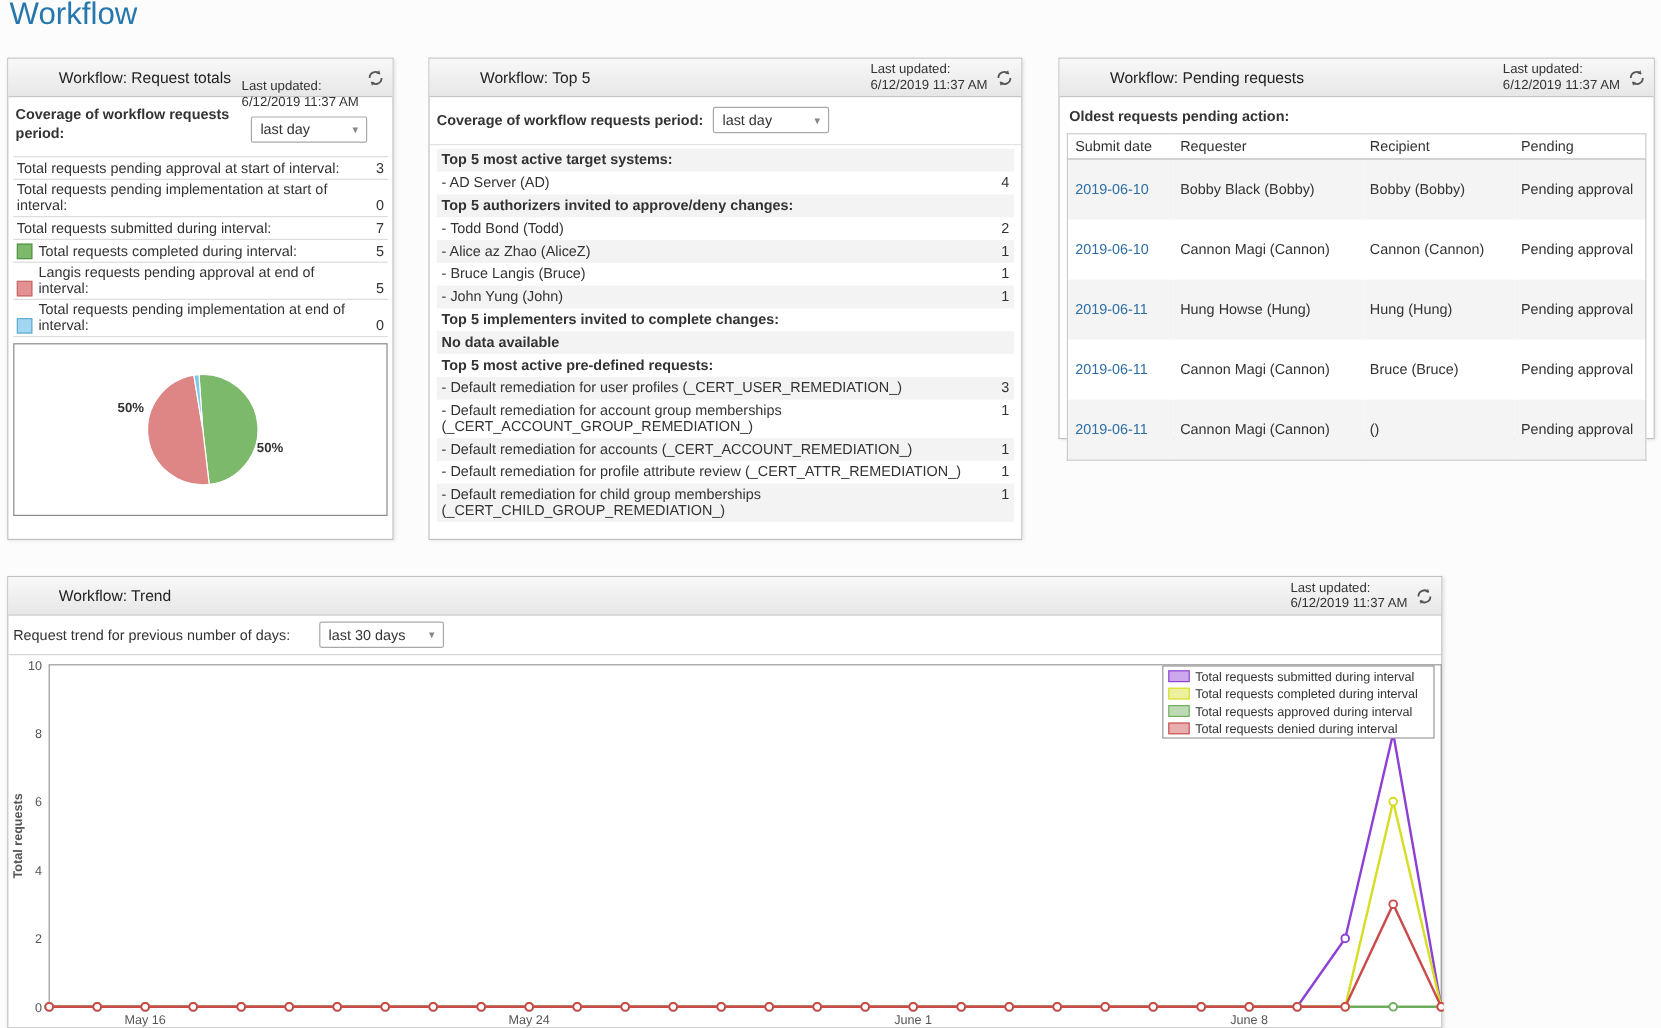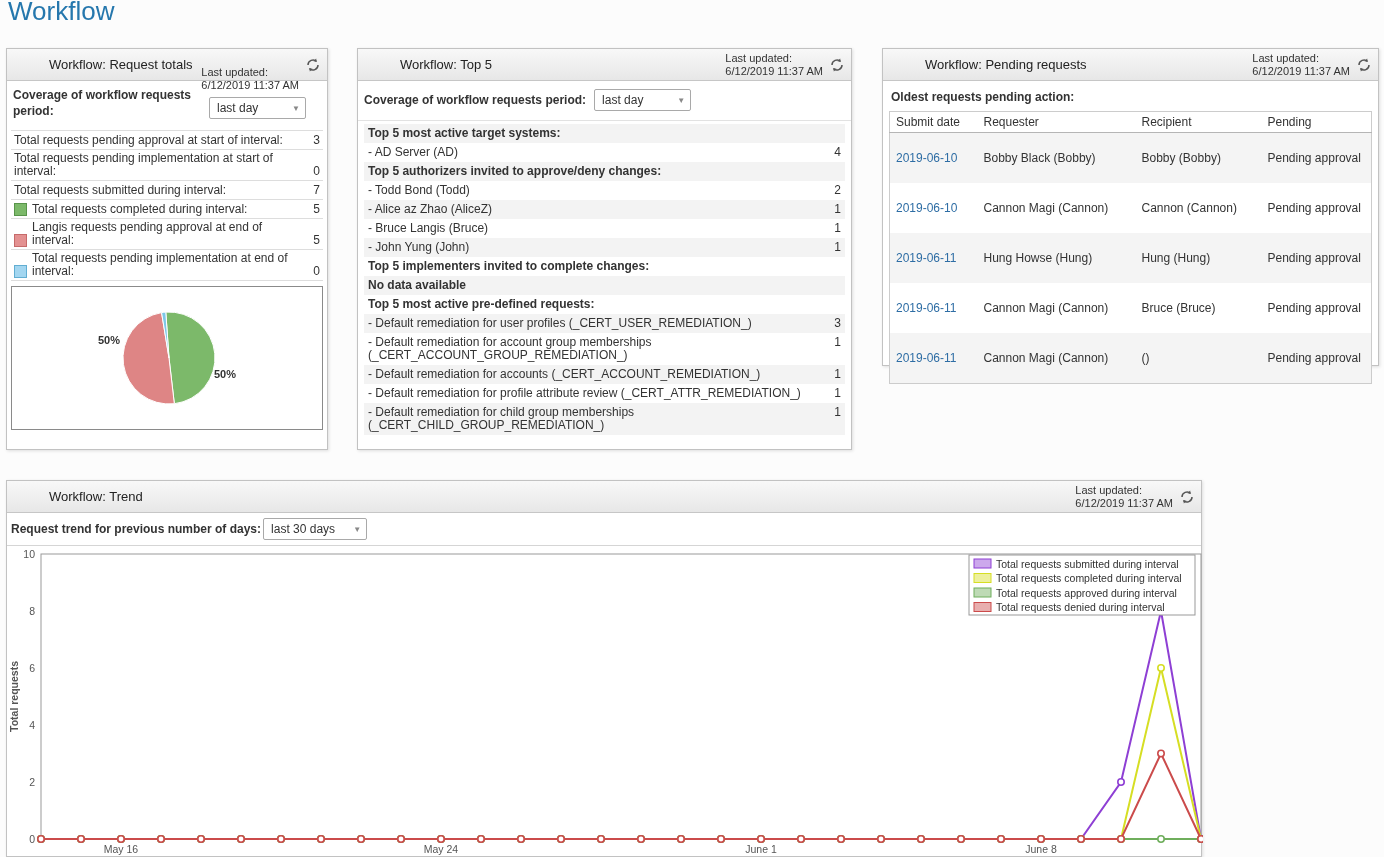--- a/index.html
+++ b/index.html
@@ -41,21 +41,21 @@
   .l5-row .val{width:16px;text-align:right}
   
   #pending-head{font-weight:bold;padding:9px 8px 7px 8px}
   #pending-table{border-collapse:collapse;width:calc(100% - 12px);margin:0 6px;border:1px solid #ccc;font-size:12px}
   #pending-table th{text-align:left;font-weight:normal;padding:3px 6px;border-bottom:1px solid #b5b5b5;white-space:nowrap}
   #pending-table td{padding:18px 6px;line-height:14px;white-space:nowrap}
   #pending-table tr.shade{background:#f4f4f4}
   a.date-link{color:#2e6da4;text-decoration:none}
   
   #trend-controls{height:33px;border-bottom:1px solid #d5d5d5;padding:5px 4px 0 4px}
-  #trend-controls .ctl-label{font-weight:bold;line-height:22px;margin-right:2px;display:inline-block;vertical-align:bottom}
+  #trend-controls .ctl-label{font-weight:normal;line-height:22px;margin-right:24px;display:inline-block;vertical-align:bottom}
   #trend-svg{display:block}
   svg text{font-family:"Liberation Sans",sans-serif}
 </style>
 </head>
 <body>
 
 <h1 class="page-title">Workflow</h1>
 
 <section class="panel" id="panel-totals">
   <div class="panel-header">

